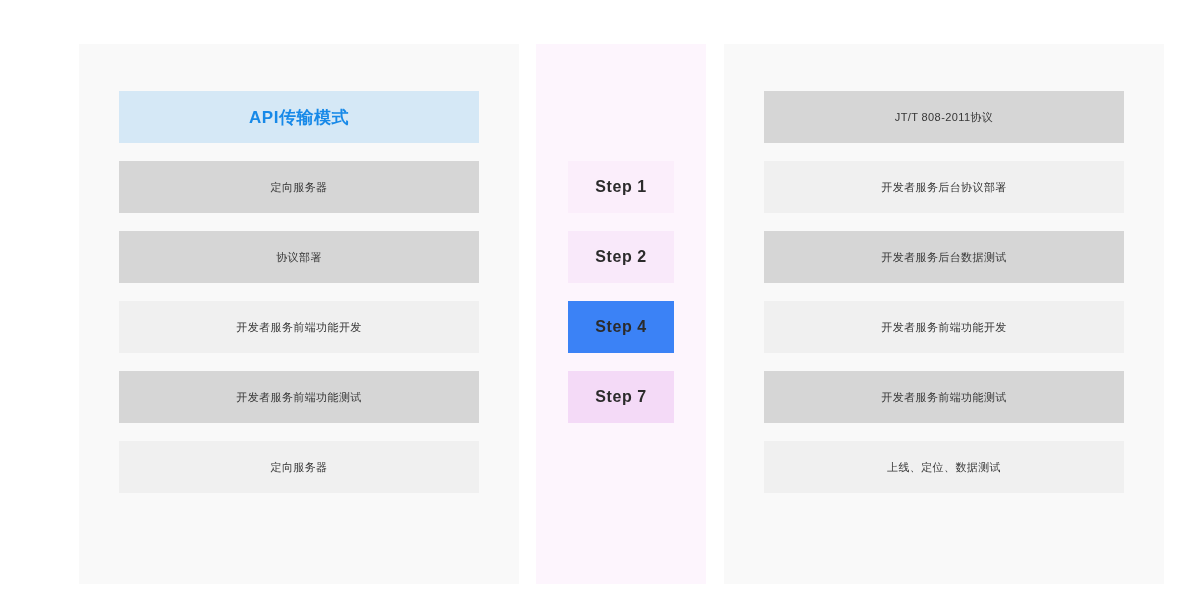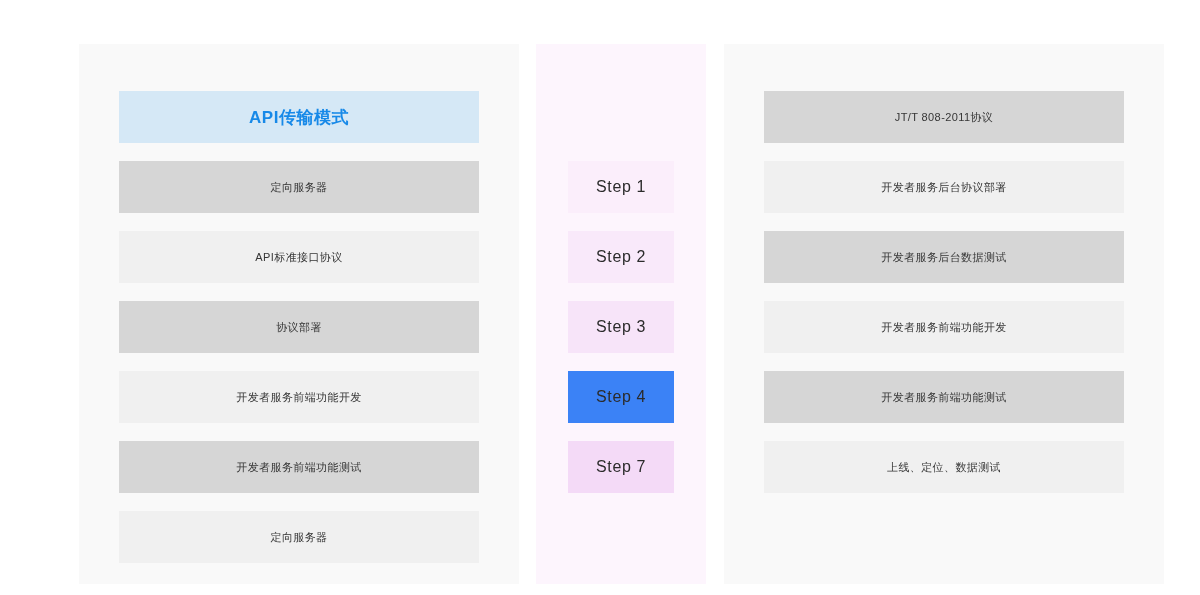--- a/index.html
+++ b/index.html
@@ -73,42 +73,39 @@
   
   .step-card {
     height: 52px;
     display: flex;
     align-items: center;
     justify-content: center;
     margin-bottom: 18px;
   }
   .step-card .label {
     font-size: 16px;
-    font-weight: normal;
+    font-weight: bold;
     color: #2b2b2b;
     letter-spacing: 0.6px;
   }
 </style>
 </head>
 <body>
 
 <div id="board">
 
   <div class="panel panel-left">
     <div class="stack">
 
       <div class="header-card">
         <span class="label">API传输模式</span>
       </div>
 
       <div class="row-card shade-dark">
         <span class="label">定向服务器</span>
-      </div>
-      <div class="row-card shade-light">
-        <span class="label">API标准接口协议</span>
       </div>
       <div class="row-card shade-dark">
         <span class="label">协议部署</span>
       </div>
       <div class="row-card shade-light">
         <span class="label">开发者服务前端功能开发</span>
       </div>
       <div class="row-card shade-dark">
         <span class="label">开发者服务前端功能测试</span>
       </div>
@@ -120,23 +117,20 @@
   </div>
 
   <div class="panel panel-mid">
     <div class="stack">
 
       <div class="step-card" style="background:#fbeefb">
         <span class="label">Step 1</span>
       </div>
       <div class="step-card" style="background:#f9e9fa">
         <span class="label">Step 2</span>
-      </div>
-      <div class="step-card" style="background:#f7e4f9">
-        <span class="label">Step 3</span>
       </div>
       <div class="step-card" style="background:#3b82f6">
         <span class="label">Step 4</span>
       </div>
       <div class="step-card" style="background:#f4daf7">
         <span class="label">Step 7</span>
       </div>
 
     </div>
   </div>

